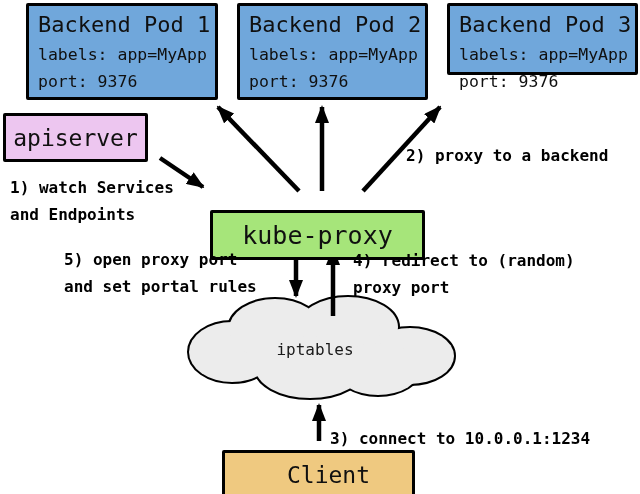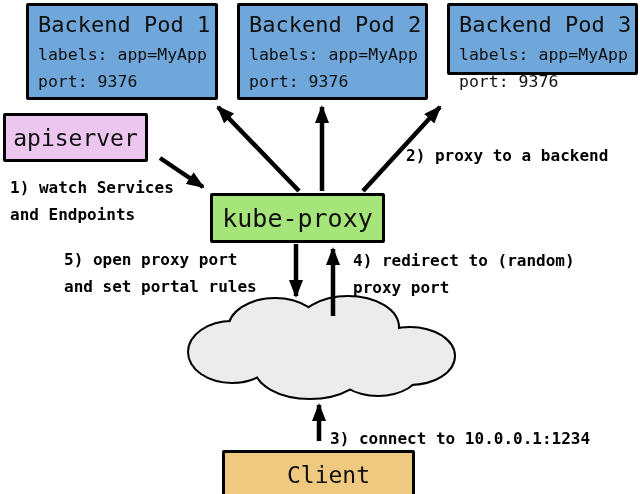--- a/index.html
+++ b/index.html
@@ -109,28 +109,29 @@
   <div class="box pod" style="left:447px; top:3px; width:191px; height:72px;">
     <div class="pod-title">Backend Pod 3</div>
     <div class="pod-line">labels: app=MyApp</div>
     <div class="pod-line">port: 9376</div>
   </div>
 
   <div class="box node-center apiserver" style="left:3px; top:113px; width:145px; height:49px;">
     <span>apiserver</span>
   </div>
 
-  <div class="box node-center kube-proxy" style="left:210px; top:193px; width:175px; height:50px;">
+  <div class="box node-center kube-proxy" style="left:210px; top:210px; width:215px; height:50px;">
     <span>kube-proxy</span>
   </div>
 
   <div class="box node-center client" style="left:222px; top:450px; width:193px; height:50px;padding-left:20px;">
     <span>Client</span>
   </div>
 
+  <div class="cloud-label" style="left:260px; top:340px; width:110px;">iptables</div>
 
   <div class="note" style="left:10px;  top:174px;">1) watch Services
 and Endpoints</div>
   <div class="note" style="left:64px;  top:246px;">5) open proxy port
 and set portal rules</div>
   <div class="note" style="left:330px; top:405px;margin-top:20px;">3) connect to 10.0.0.1:1234</div>
   <div class="note" style="left:353px; top:247px;">4) redirect to (random)
 proxy port</div>
   <div class="note" style="left:406px; top:142px;">2) proxy to a backend</div>
 

